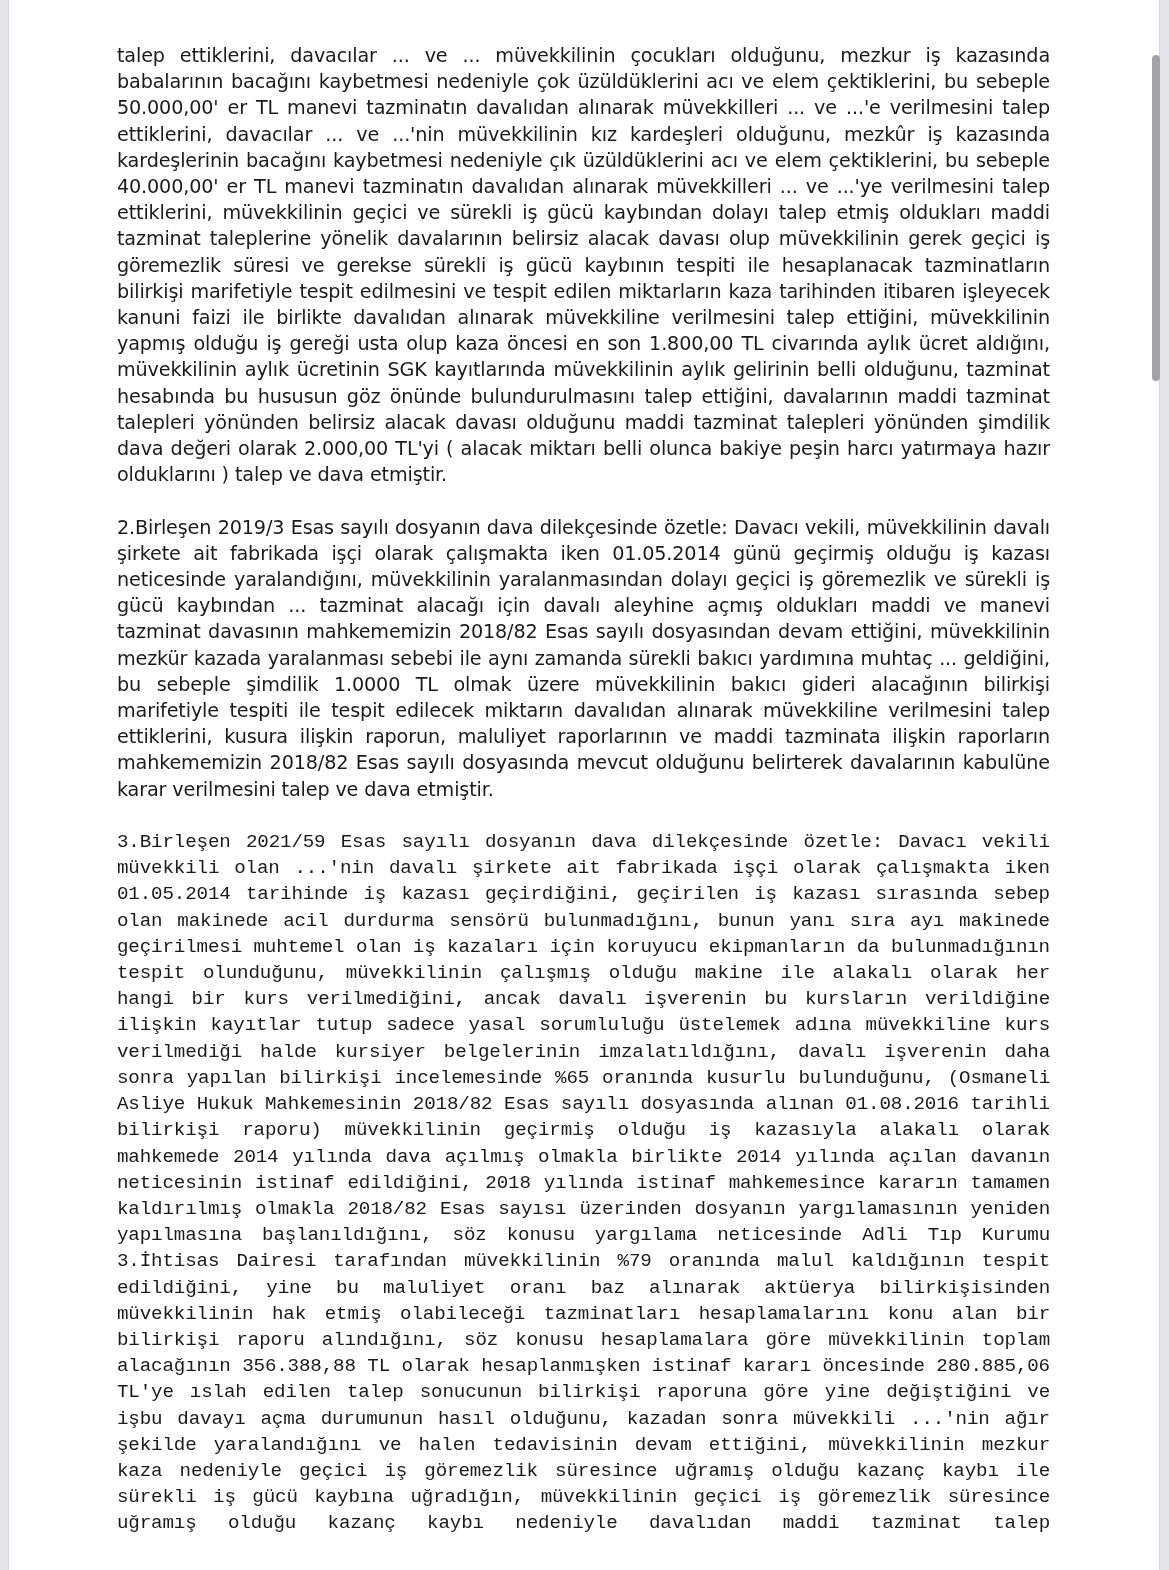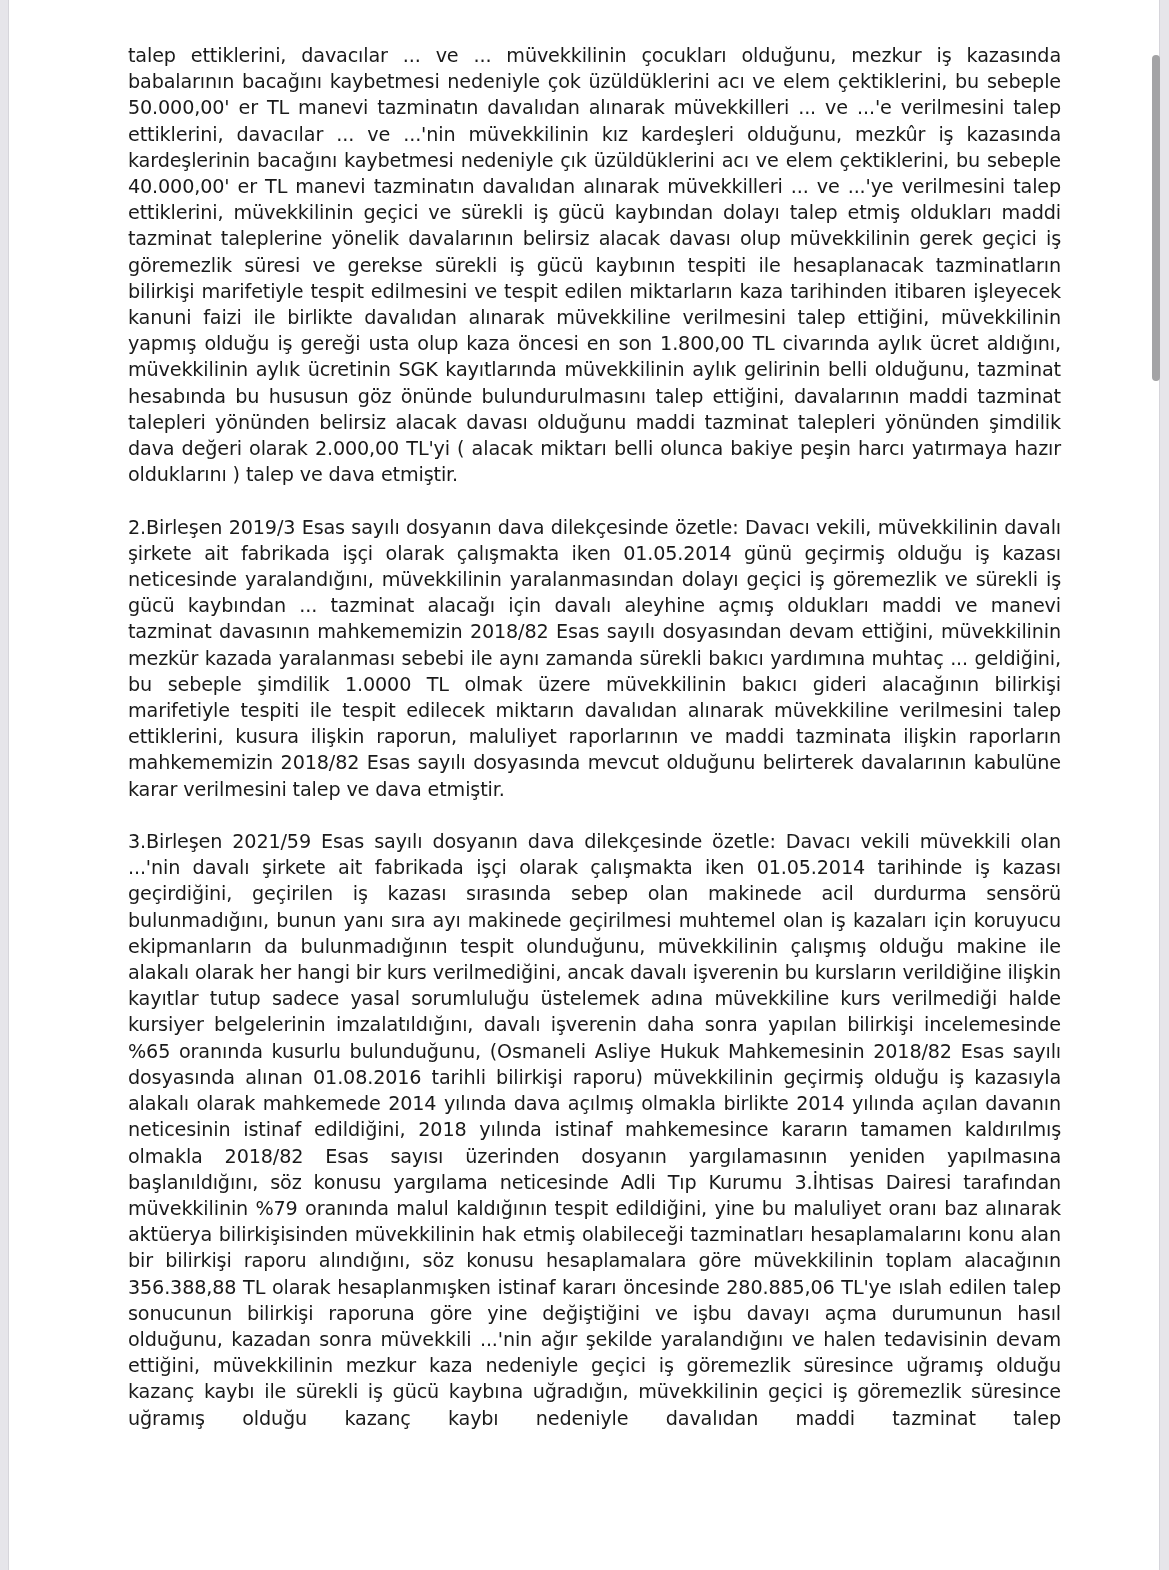--- a/index.html
+++ b/index.html
@@ -32,36 +32,37 @@
     position: absolute;
     left: 1152px;
     top: 55px;
     width: 8px;
     height: 326px;
     border-radius: 4px;
     background: #a3a3a5;
   }
   .doc {
     position: absolute;
-    left: 128px;
+    left: 117px;
     top: 43px;
     width: 933px;
     color: #1a1a1a;
     font-size: 19.2px;
     line-height: 26.2px;
     letter-spacing: -0.15px;
   }
   .doc p {
     margin: 0 0 26.2px 0;
     text-align: justify;
     text-align-last: left;
     hyphens: none;
   }
   .doc p.cut {
     text-align-last: justify;
+    font-family: Liberation Mono, monospace;
   }
 </style>
 </head>
 <body>
 
 <div class="frame-left"></div>
 
 <div class="doc">
   <p>talep ettiklerini, davacılar ... ve ... müvekkilinin çocukları olduğunu, mezkur iş kazasında babalarının bacağını kaybetmesi nedeniyle çok üzüldüklerini acı ve elem çektiklerini, bu sebeple 50.000,00' er TL manevi tazminatın davalıdan alınarak müvekkilleri ... ve ...'e verilmesini talep ettiklerini, davacılar ... ve ...'nin müvekkilinin kız kardeşleri olduğunu, mezkûr iş kazasında kardeşlerinin bacağını kaybetmesi nedeniyle çık üzüldüklerini acı ve elem çektiklerini, bu sebeple 40.000,00' er TL manevi tazminatın davalıdan alınarak müvekkilleri ... ve ...'ye verilmesini talep ettiklerini, müvekkilinin geçici ve sürekli iş gücü kaybından dolayı talep etmiş oldukları maddi tazminat taleplerine yönelik davalarının belirsiz alacak davası olup müvekkilinin gerek geçici iş göremezlik süresi ve gerekse sürekli iş gücü kaybının tespiti ile hesaplanacak tazminatların bilirkişi marifetiyle tespit edilmesini ve tespit edilen miktarların kaza tarihinden itibaren işleyecek kanuni faizi ile birlikte davalıdan alınarak müvekkiline verilmesini talep ettiğini, müvekkilinin yapmış olduğu iş gereği usta olup kaza öncesi en son 1.800,00 TL civarında aylık ücret aldığını, müvekkilinin aylık ücretinin SGK kayıtlarında müvekkilinin aylık gelirinin belli olduğunu, tazminat hesabında bu hususun göz önünde bulundurulmasını talep ettiğini, davalarının maddi tazminat talepleri yönünden belirsiz alacak davası olduğunu maddi tazminat talepleri yönünden şimdilik dava değeri olarak 2.000,00 TL'yi ( alacak miktarı belli olunca bakiye peşin harcı yatırmaya hazır olduklarını ) talep ve dava etmiştir.</p>
   <p>2.Birleşen 2019/3 Esas sayılı dosyanın dava dilekçesinde özetle: Davacı vekili, müvekkilinin davalı şirkete ait fabrikada işçi olarak çalışmakta iken 01.05.2014 günü geçirmiş olduğu iş kazası neticesinde yaralandığını, müvekkilinin yaralanmasından dolayı geçici iş göremezlik ve sürekli iş gücü kaybından ... tazminat alacağı için davalı aleyhine açmış oldukları maddi ve manevi tazminat davasının mahkememizin 2018/82 Esas sayılı dosyasından devam ettiğini, müvekkilinin mezkür kazada yaralanması sebebi ile aynı zamanda sürekli bakıcı yardımına muhtaç ... geldiğini, bu sebeple şimdilik 1.0000 TL olmak üzere müvekkilinin bakıcı gideri alacağının bilirkişi marifetiyle tespiti ile tespit edilecek miktarın davalıdan alınarak müvekkiline verilmesini talep ettiklerini, kusura ilişkin raporun, maluliyet raporlarının ve maddi tazminata ilişkin raporların mahkememizin 2018/82 Esas sayılı dosyasında mevcut olduğunu belirterek davalarının kabulüne karar verilmesini talep ve dava etmiştir.</p>

